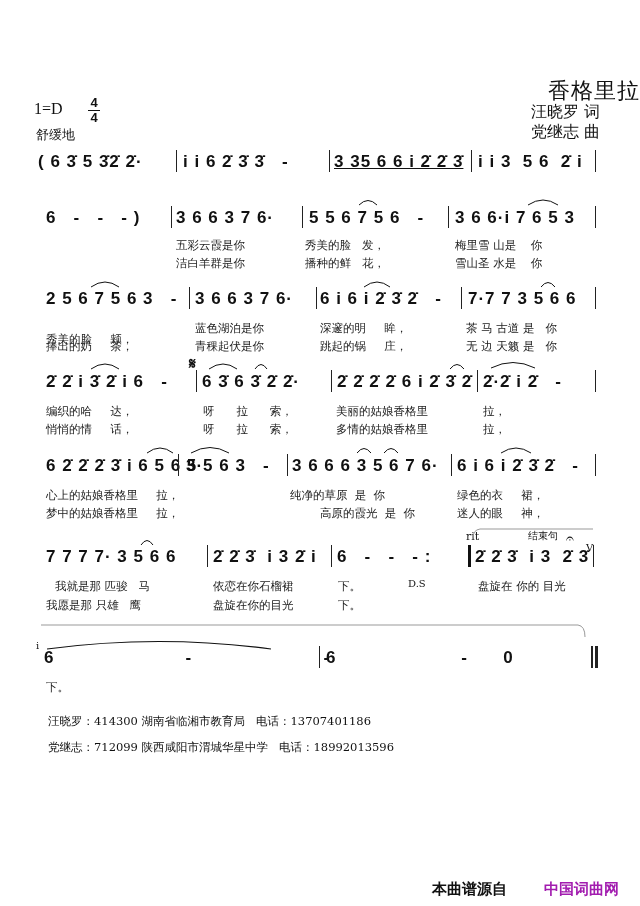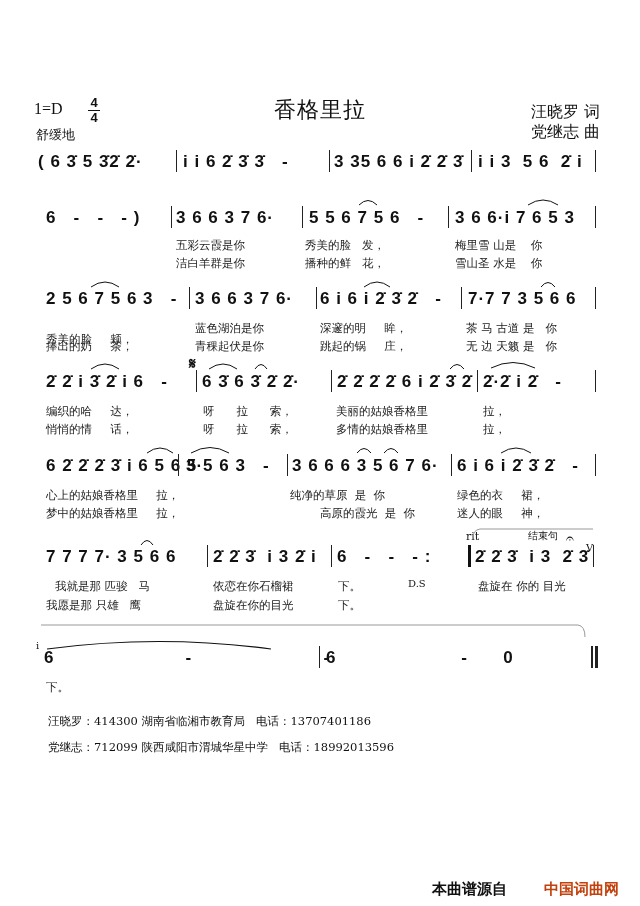--- a/index.html
+++ b/index.html
@@ -1,19 +1,19 @@
 <!DOCTYPE html>
 <html><head>
 <meta charset="utf-8">
 <style>
   html, body { margin:0; padding:0; background:#ffffff; }
   body { width:640px; height:906px; position:relative; overflow:hidden;
          font-family:"DejaVu Sans","Liberation Sans",sans-serif; color:#111; }
   .abs { position:absolute; }
-  .title { left:0; width:640px; top:76px; text-align:center; font-family:"DejaVu Serif","Liberation Serif",serif; font-size:22px; letter-spacing:1px;margin-top:19px; }
+  .title { left:0; width:640px; top:76px; text-align:right; font-family:"DejaVu Serif","Liberation Serif",serif; font-size:22px; letter-spacing:1px; }
   .key { left:34px; top:100px; font-family:"Liberation Serif",serif; font-size:16px; }
   .timesig { left:88px; top:96px; font-family:"Liberation Sans",sans-serif; font-weight:bold; font-size:13px; line-height:14px; text-align:center; width:12px; }
   .tempo { left:36px; top:126px; font-family:"DejaVu Serif",serif; font-size:13px; }
   .credit { font-family:"DejaVu Serif",serif; font-size:16px; right:40px; }
   .notes { position:absolute; font-family:"Liberation Sans",sans-serif; font-weight:bold; font-size:17px; white-space:pre; letter-spacing:1px; }
   .lyr { position:absolute; font-family:"DejaVu Serif","Liberation Serif",serif; font-size:11.5px; white-space:pre; color:#222; }
   .bar { position:absolute; width:1px; background:#222; height:22px; }
   .dbar { position:absolute; width:3px; background:#111; height:22px; }
   .small { position:absolute; font-family:"DejaVu Serif",serif; font-size:10px; }
   .info { position:absolute; left:48px; font-family:"DejaVu Serif","Liberation Serif",serif; font-size:11.5px; white-space:pre; }
@@ -32,21 +32,21 @@
 </div>
 <div class="abs tempo">舒缓地</div>
 <div class="abs credit" style="top:102px;">汪晓罗 词</div>
 <div class="abs credit" style="top:122px;">党继志 曲</div>
 
 <div>
   <div class="notes" style="left:38px;top:152px;">( 6 3̇ 5 3̇2̇ 2̇·</div>
   <div class="bar" style="left:176px;top:150px;"></div>
   <div class="notes" style="left:183px;top:152px;">i i 6 2̇ 3̇ 3̇   -</div>
   <div class="bar" style="left:329px;top:150px;"></div>
-  <div class="notes" style="left:334px;top:152px;">3 35 6 6 i 2̇ 2̇ 3̇</div>
+  <div class="notes" style="left:334px;top:152px;text-decoration:underline;">3 35 6 6 i 2̇ 2̇ 3̇</div>
   <div class="bar" style="left:471px;top:150px;"></div>
   <div class="notes" style="left:478px;top:152px;">i i 3  5 6  2̇ i</div>
   <div class="bar" style="left:595px;top:150px;"></div>
 </div>
 
 <div>
   <div class="notes" style="left:46px;top:208px;">6   -   -   - )</div>
   <div class="bar" style="left:171px;top:206px;"></div>
   <div class="notes" style="left:176px;top:208px;">3 6 6 3 7 6·</div>
   <div class="bar" style="left:302px;top:206px;"></div>
@@ -205,13 +205,13 @@
   <div class="notes" style="left:326px;top:648px;word-spacing:36px;">6    0    0    0</div>
   <div class="bar" style="left:591px;top:646px;width:2px;"></div>
   <div class="bar" style="left:595px;top:646px;width:3px;"></div>
   <div class="lyr" style="left:46px;top:680px;">下。</div>
 </div>
 
 <div class="info" style="top:714px;">汪晓罗：414300 湖南省临湘市教育局   电话：13707401186</div>
 <div class="info" style="top:740px;">党继志：712099 陕西咸阳市渭城华星中学   电话：18992013596</div>
 
 <div class="footer-a">本曲谱源自</div>
-<div class="footer-b" style="color:#c2410c;">中国词曲网</div>
+<div class="footer-b" style="color:#a21caf;">中国词曲网</div>
 
 </body></html>

